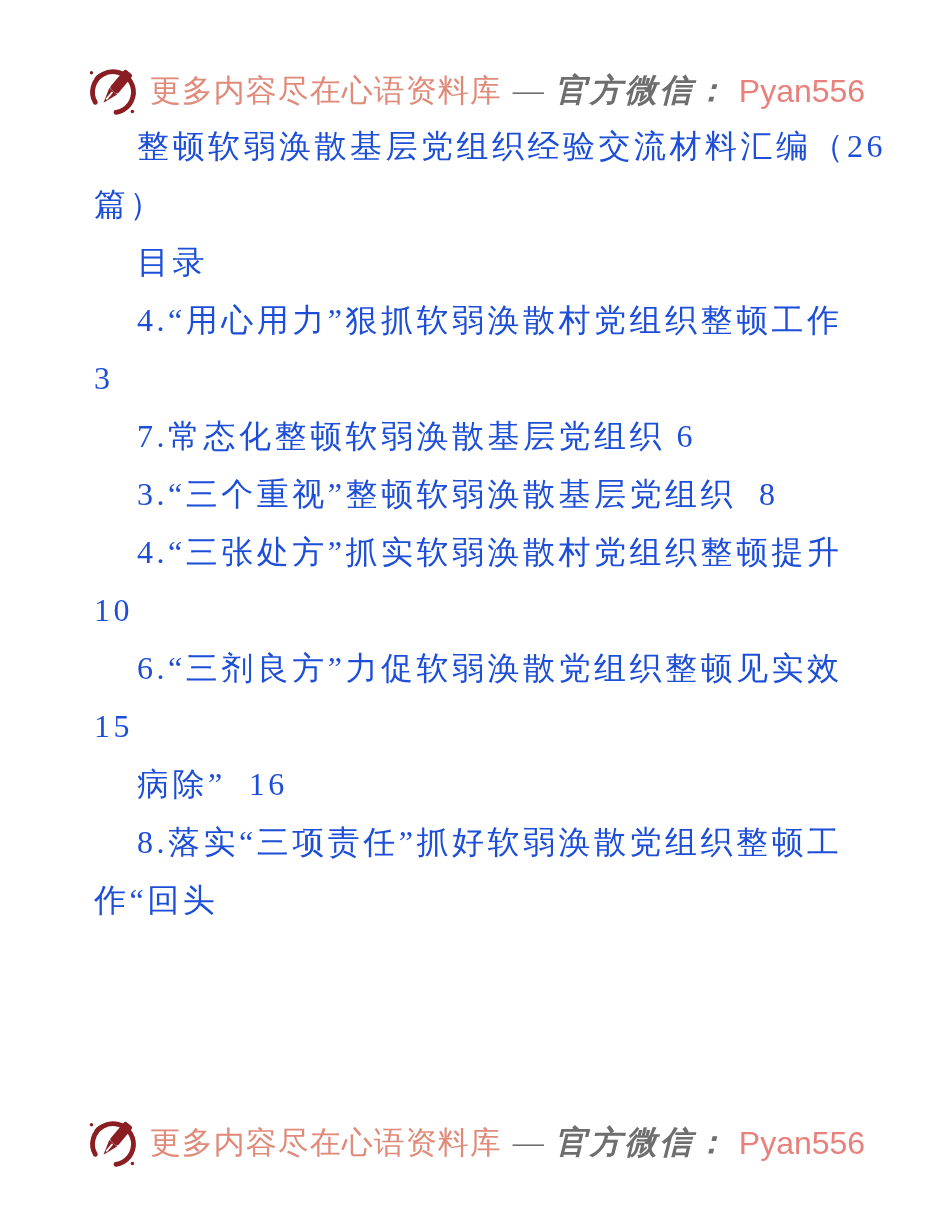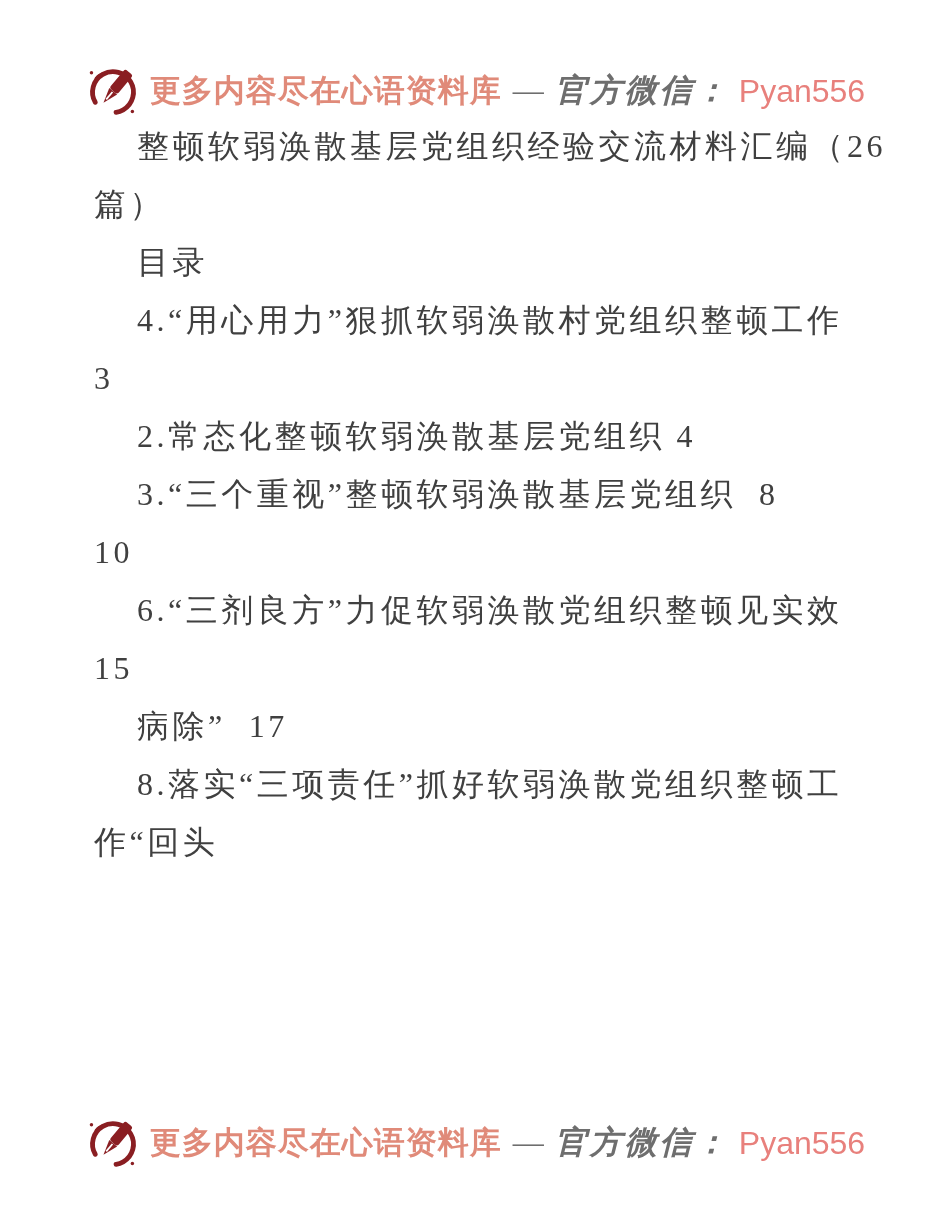--- a/index.html
+++ b/index.html
@@ -29,21 +29,21 @@
   .watermark.footer { top: 1114px; }
   .logo-icon {
     width: 56px;
     height: 58px;
     flex: 0 0 auto;
   }
   .brand-text {
     color: #e08a79;
     font-size: 31px;
     letter-spacing: 1px;
-    font-weight: bold;
+    font-weight: normal;
   }
   .dash-text {
     color: #6e6e6e;
     font-size: 31px;
     margin: 0 2px;
   }
   .wechat-label {
     color: #6e6e6e;
     font-size: 32px;
     font-style: italic;
@@ -59,21 +59,21 @@
   .content {
     position: absolute;
     top: 117px;
     left: 94px;
     right: 84px;
   }
   .doc-line {
     height: 58px;
     line-height: 58px;
     font-size: 32px;
-    color: #404040;
+    color: #1d4ed8;
     letter-spacing: 3.5px;
     white-space: pre;
     overflow: visible;
   }
   .doc-line.indent {
     padding-left: 43px;
   }
 </style>
 </head>
 <body>
@@ -99,26 +99,27 @@
     <span class="wechat-label">官方微信：</span>
     <span class="wechat-id">Pyan556</span>
   </div>
 
   <div class="content">
     <div class="doc-line indent">整顿软弱涣散基层党组织经验交流材料汇编（26</div>
     <div class="doc-line">篇）</div>
     <div class="doc-line indent">目录</div>
     <div class="doc-line indent">4.“用心用力”狠抓软弱涣散村党组织整顿工作</div>
     <div class="doc-line">3</div>
-    <div class="doc-line indent">2.常态化整顿软弱涣散基层党组织 4</div>
+    <div class="doc-line indent">7.常态化整顿软弱涣散基层党组织 6</div>
     <div class="doc-line indent">3.“三个重视”整顿软弱涣散基层党组织  8</div>
+    <div class="doc-line indent">4.“三张处方”抓实软弱涣散村党组织整顿提升</div>
     <div class="doc-line">10</div>
     <div class="doc-line indent">6.“三剂良方”力促软弱涣散党组织整顿见实效</div>
     <div class="doc-line">15</div>
-    <div class="doc-line indent">病除”  17</div>
+    <div class="doc-line indent">病除”  16</div>
     <div class="doc-line indent">8.落实“三项责任”抓好软弱涣散党组织整顿工</div>
     <div class="doc-line">作“回头</div>
   </div>
 
   <div class="watermark footer">
     <svg class="logo-icon" viewBox="0 0 52 52" xmlns="http://www.w3.org/2000/svg">
       <g fill="none" stroke="#8a1e22">
         <circle cx="26" cy="27" r="19" stroke-width="4.5" stroke-dasharray="96 24" stroke-linecap="round" transform="rotate(150 26 27)"></circle>
         <path d="M10 14 q4 -5 10 -4" stroke-width="2" stroke-linecap="round"></path>
       </g>

